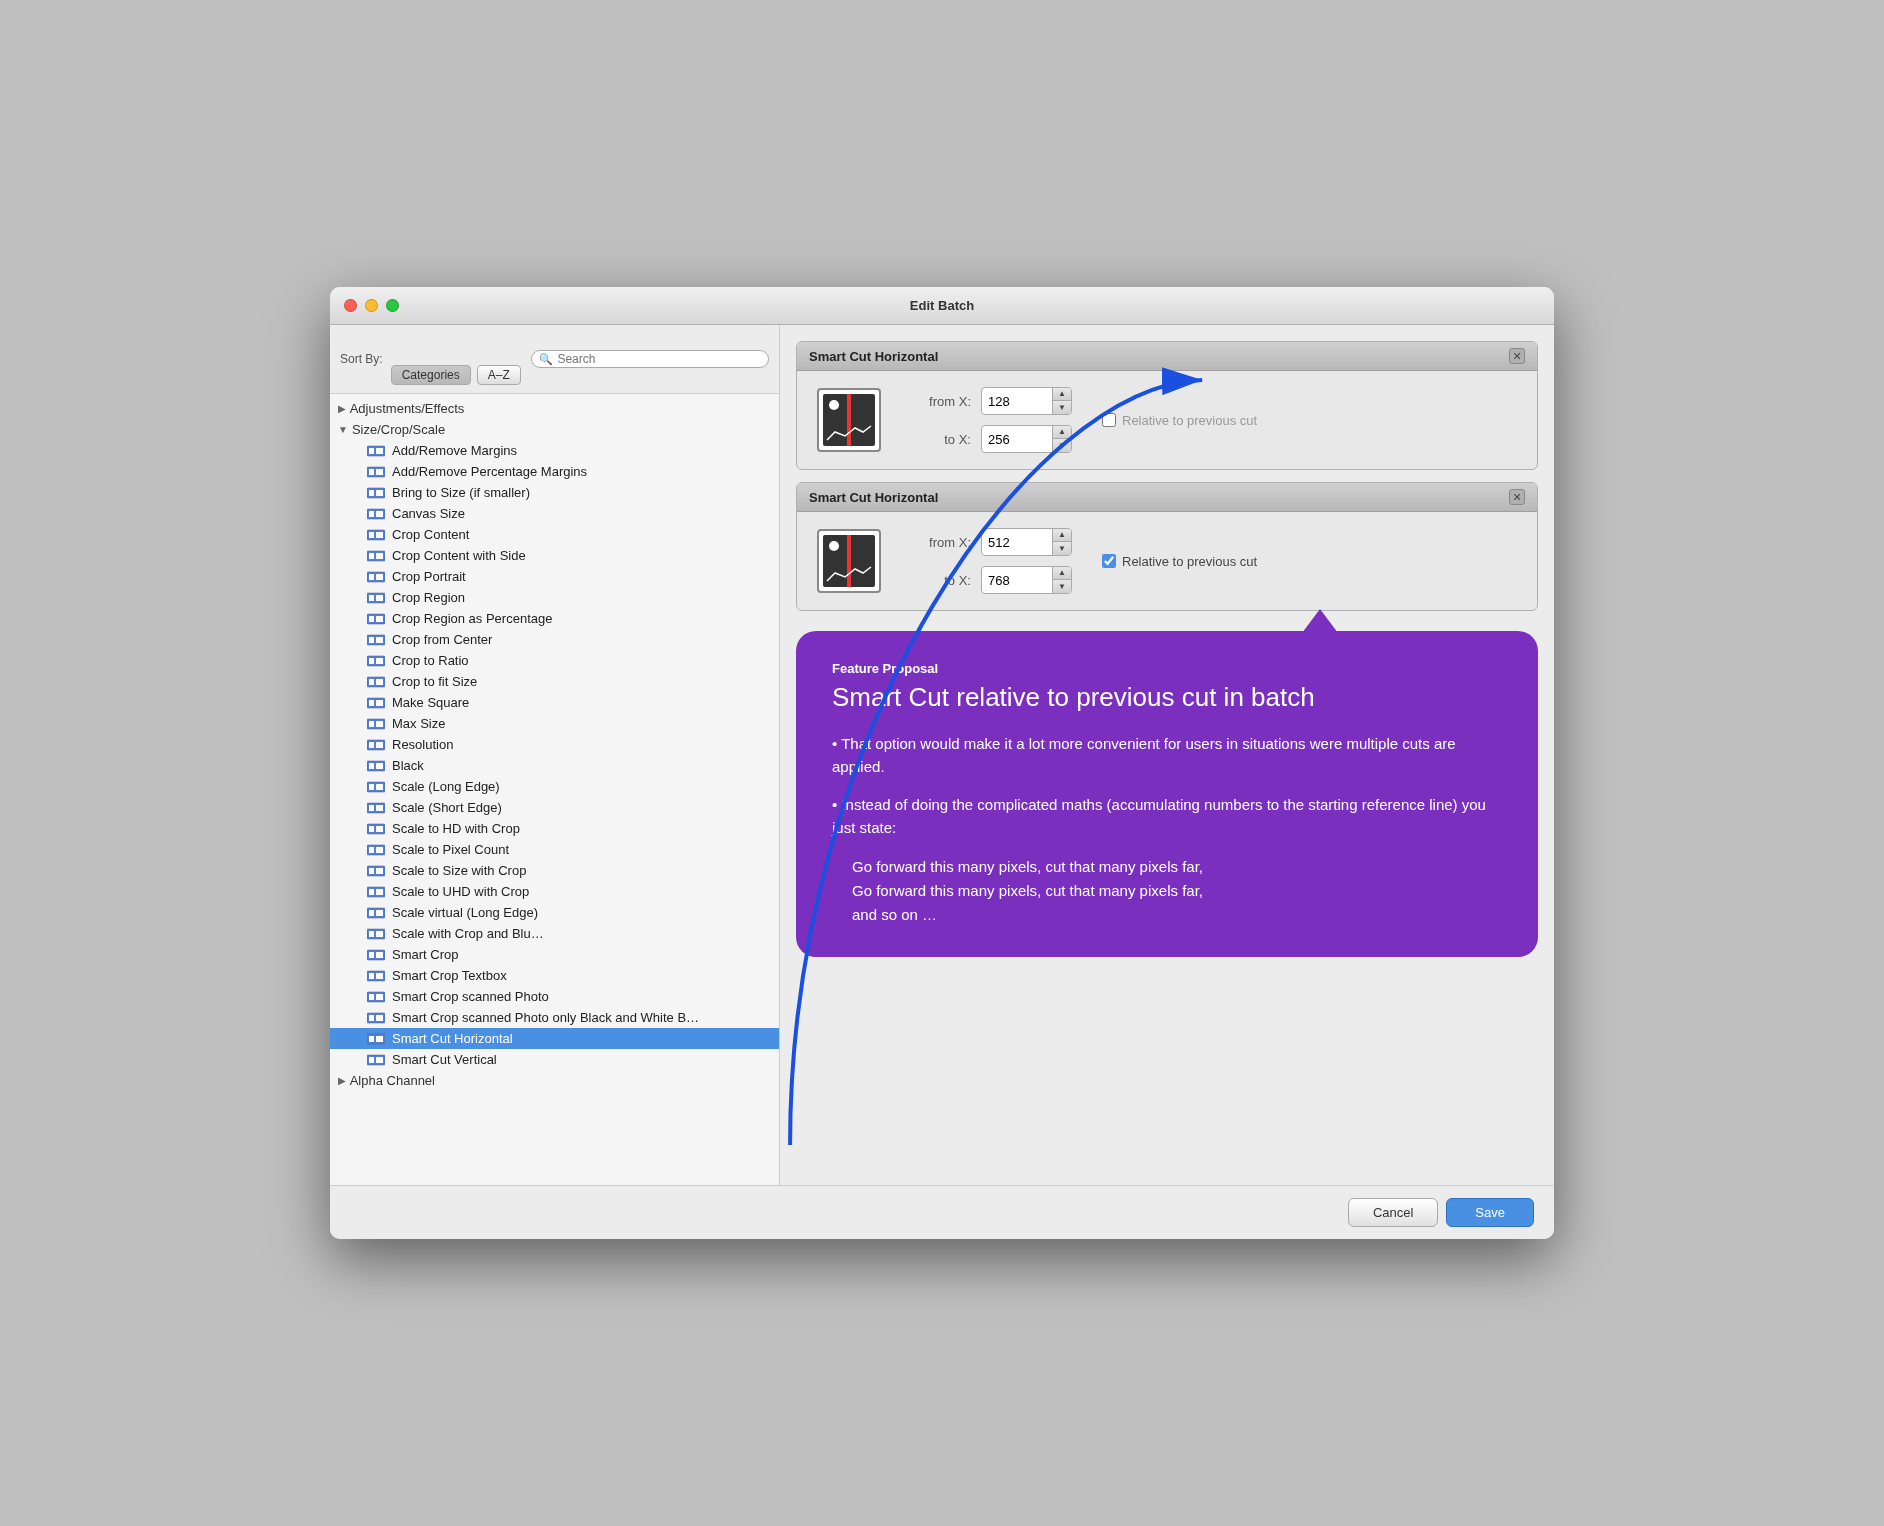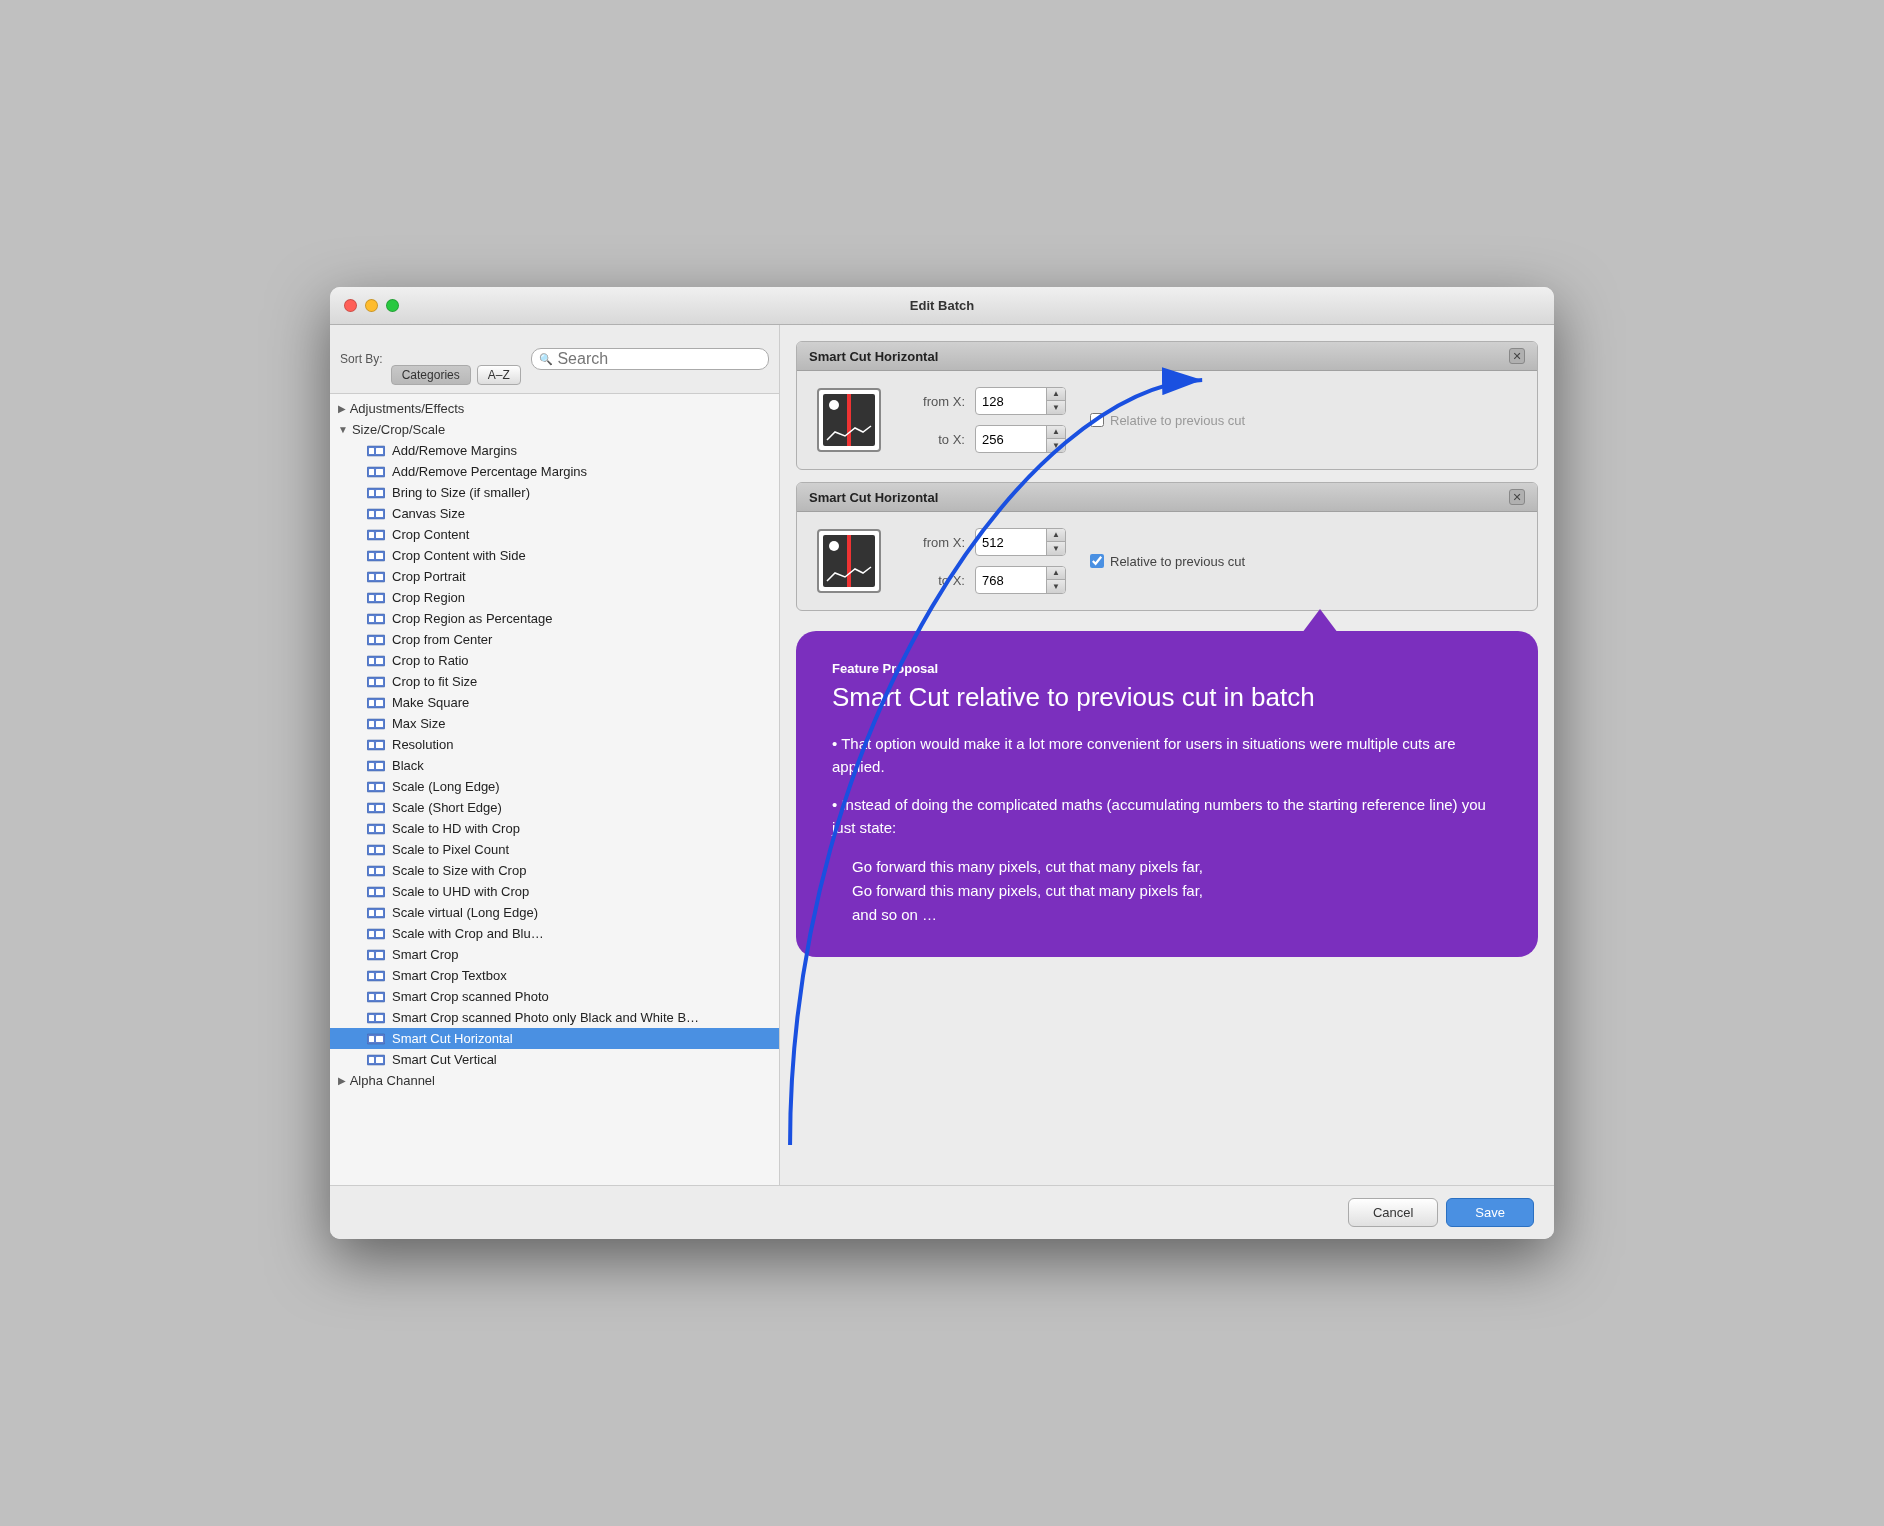--- a/index.html
+++ b/index.html
@@ -99,21 +99,21 @@
       flex: 1;
     }
     .search-icon-char {
       color: #999;
       font-size: 11px;
       margin-right: 4px;
     }
     .search-input {
       border: none;
       outline: none;
-      font-size: 16px;
+      font-size: 12px;
       background: transparent;
       width: 100%;
       color: #999;
     }
     .tree-container {
       flex: 1;
       overflow-y: auto;
       padding: 4px 0;
     }
     .tree-section-header {
@@ -193,21 +193,21 @@
       align-items: center;
       justify-content: center;
       cursor: pointer;
       font-size: 11px;
       color: #444;
     }
     .smart-cut-body {
       display: flex;
       align-items: center;
       padding: 16px 20px;
-      gap: 24px;
+      gap: 30px;
     }
     .cut-icon-box {
       width: 64px;
       height: 64px;
       background: #fff;
       border: 2px solid #888;
       border-radius: 4px;
       display: flex;
       align-items: center;
       justify-content: center;

